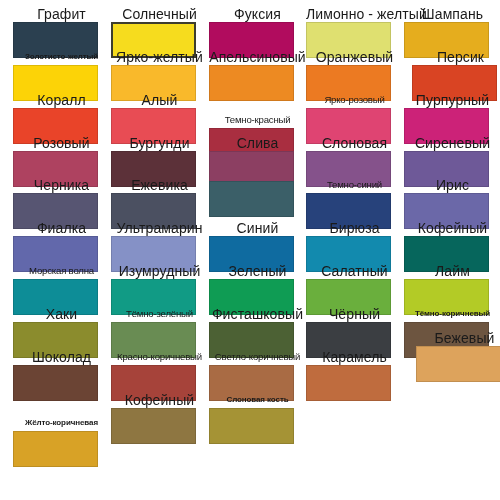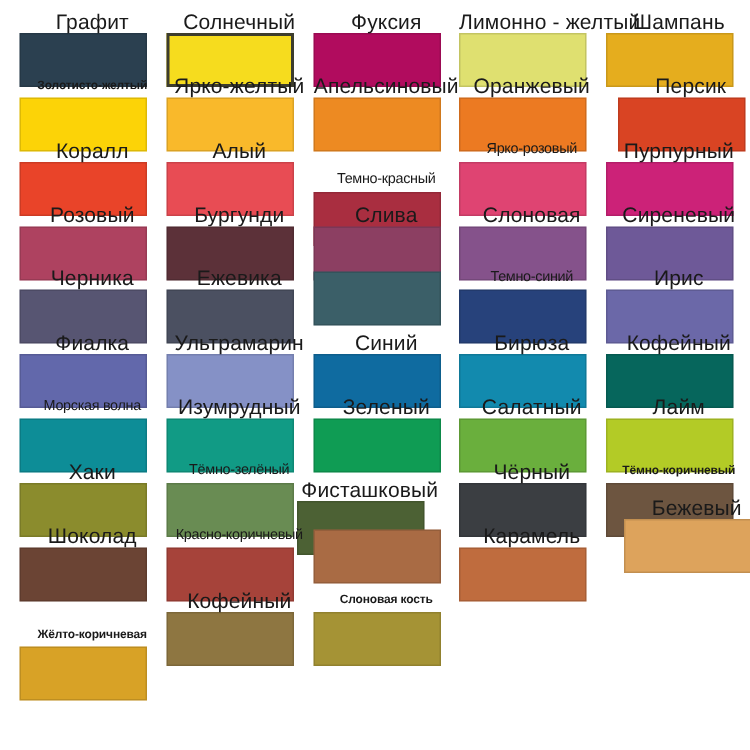--- a/index.html
+++ b/index.html
@@ -199,41 +199,42 @@
       <span class="swatch" title="Лайм" style="background-color: rgb(179, 203, 38);"></span>
     </div>
     <div class="cell" style="left: 13px; top: 308px;">
       <span class="swatch-label">Хаки</span>
       <span class="swatch" title="Хаки" style="background-color: rgb(139, 140, 45);"></span>
     </div>
     <div class="cell" style="left: 111px; top: 308px;">
       <span class="swatch-label tight">Тёмно-зелёный</span>
       <span class="swatch" title="Тёмно-зелёный" style="background-color: rgb(105, 140, 83);"></span>
     </div>
-    <div class="cell" style="left: 198px; top: 308px; margin-top: 12px;">
+    <div class="cell" style="left: 209px; top: 308px;">
       <span class="swatch-label">Фисташковый</span>
       <span class="swatch" title="Фисташковый" style="background-color: rgb(76, 97, 52);"></span>
     </div>
     <div class="cell" style="left: 306px; top: 308px;">
       <span class="swatch-label">Чёрный</span>
       <span class="swatch" title="Чёрный" style="background-color: rgb(59, 62, 66);"></span>
     </div>
     <div class="cell" style="left: 404px; top: 308px;">
       <span class="swatch-label small">Тёмно-коричневый</span>
       <span class="swatch" title="Тёмно-коричневый" style="background-color: rgb(109, 85, 64);"></span>
     </div>
     <div class="cell" style="left: 13px; top: 351px;">
       <span class="swatch-label">Шоколад</span>
       <span class="swatch" title="Шоколад" style="background-color: rgb(107, 68, 52);"></span>
     </div>
     <div class="cell" style="left: 111px; top: 351px;">
       <span class="swatch-label tight">Красно-коричневый</span>
       <span class="swatch" title="Красно-коричневый" style="background-color: rgb(166, 67, 58);"></span>
     </div>
     <div class="cell" style="left: 209px; top: 351px;">
+      <span class="swatch-label tight">Светло-коричневый</span>
       <span class="swatch" title="Светло-коричневый" style="background-color: rgb(169, 107, 68);"></span>
     </div>
     <div class="cell" style="left: 306px; top: 351px;">
       <span class="swatch-label">Карамель</span>
       <span class="swatch" title="Карамель" style="background-color: rgb(191, 108, 62);"></span>
     </div>
     <div class="cell" style="left: 404px; top: 332px; margin-left: 12px;">
       <span class="swatch-label">Бежевый</span>
       <span class="swatch" title="Бежевый" style="background-color: rgb(221, 163, 92);"></span>
     </div>

